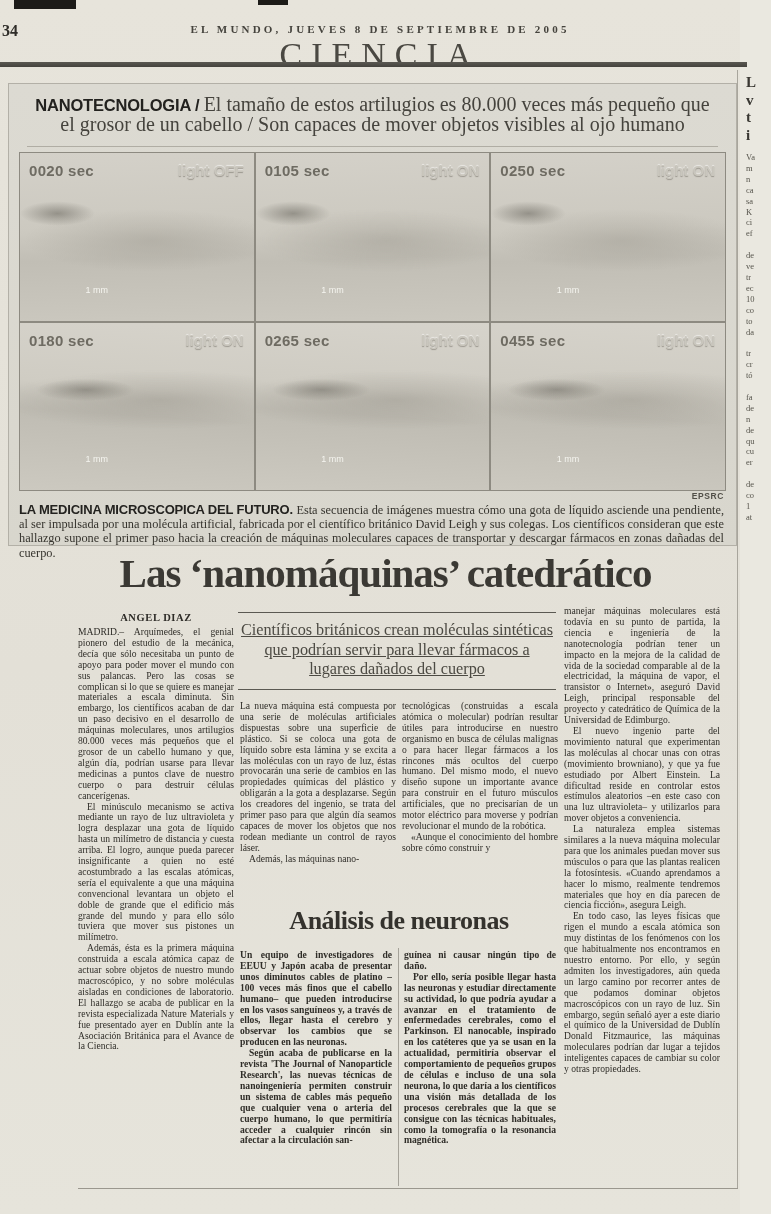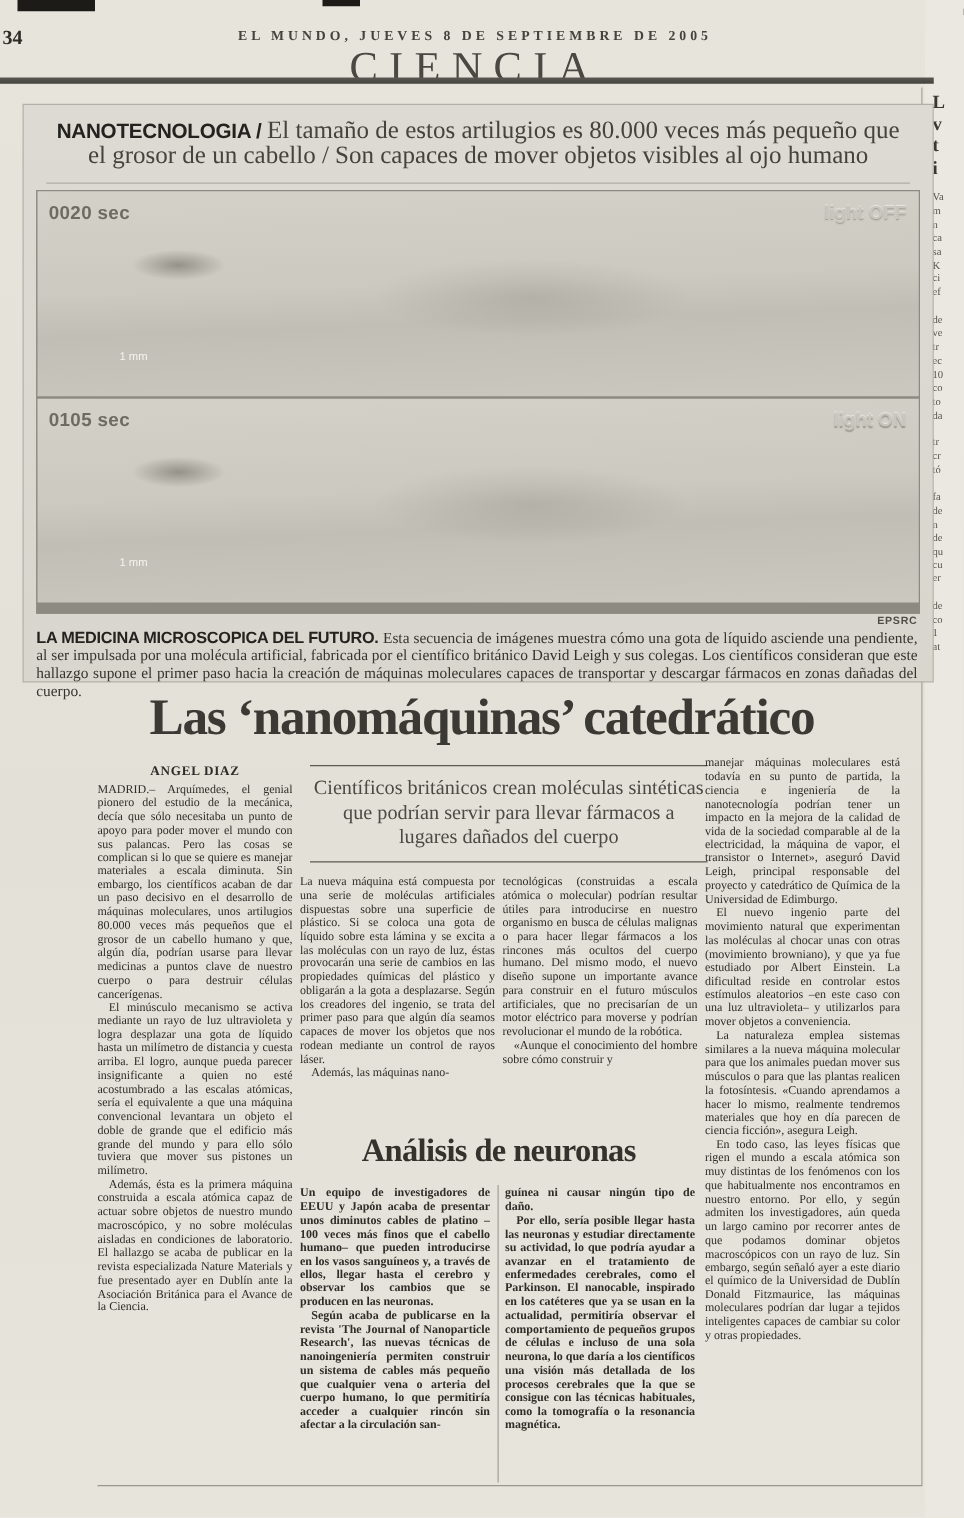--- a/index.html
+++ b/index.html
@@ -20,29 +20,29 @@
   .thick-rule{position:absolute;left:0;top:62px;width:747px;height:5px;
             background:linear-gradient(180deg,#5a5852,#45433e);}
   .v-rule{position:absolute;left:737px;top:70px;width:1px;height:1118px;background:#a8a59c;}
 
   
   .edge-strip{position:absolute;left:746px;top:74px;width:25px;color:#3f3d37;}
   .edge-head{font:bold 15px/17.5px "Liberation Serif",serif;white-space:pre-line;color:#3a3833;}
   .edge-frags{margin-top:8px;font:8.5px/10.9px "Liberation Serif",serif;white-space:pre-line;color:#55534b;}
 
   
-  .feature-box{position:absolute;left:18px;top:83px;width:727px;height:461px;
+  .feature-box{position:absolute;left:8px;top:83px;width:727px;height:461px;
             border:1px solid #b3b0a7;background:linear-gradient(180deg,#dcdad2,#d8d6cd);}
   .kicker{position:absolute;left:18px;top:11px;width:691px;text-align:center;
             font:20px/18.5px "Liberation Serif",serif;color:#45433d;}
   .kicker b{font:bold 16.5px "Liberation Sans",sans-serif;letter-spacing:-.2px;color:#23221f;}
   .kicker-rule{position:absolute;left:18px;top:62px;width:691px;height:1px;background:#b0ada4;}
 
   .grid{position:absolute;left:10px;top:68px;width:705px;height:337px;
-        display:grid;grid-template-columns:repeat(1,1fr);grid-template-rows:repeat(2,1fr);
+        display:grid;grid-template-columns:repeat(3,1fr);grid-template-rows:repeat(2,1fr);
         gap:2px;background:#8d8a81;border:1px solid #8d8a81;}
   .cell{position:relative;overflow:hidden;
         background:
           radial-gradient(55px 18px at 16% 36%, rgba(70,67,59,.42), rgba(70,67,59,0) 68%),
           radial-gradient(170px 42px at 56% 52%, rgba(125,121,111,.26), rgba(125,121,111,0) 75%),
           linear-gradient(178deg,#d4d1c9 0%,#ccc9c0 45%,#c1beb5 62%,#cbc8bf 100%);}
   .cell.b{background:
           radial-gradient(70px 16px at 28% 40%, rgba(80,77,69,.40), rgba(80,77,69,0) 70%),
           radial-gradient(210px 38px at 60% 46%, rgba(120,116,106,.30), rgba(120,116,106,0) 78%),
           linear-gradient(184deg,#d6d3cb 0%,#cfccc3 40%,#bfbcb3 55%,#ccc9c0 100%);}
@@ -57,23 +57,23 @@
            transform:skewY(-12deg);margin:2px auto 0;}
   .credit{position:absolute;right:12px;top:407px;font:bold 8.5px "Liberation Sans",sans-serif;
            letter-spacing:.6px;color:#514f48;}
   .caption{position:absolute;left:10px;top:418px;width:705px;text-align:justify;
            font:12.3px/14.2px "Liberation Serif",serif;color:#35332d;}
   .caption b{font:bold 13px "Liberation Sans",sans-serif;letter-spacing:-.2px;color:#23221f;}
 
   
   .headline{position:absolute;left:40px;top:551px;width:691px;margin:0;text-align:center;
            font:bold 41px/1.08 "Liberation Serif",serif;letter-spacing:-1px;color:#3b3934;}
-  .standfirst{position:absolute;left:248px;top:612px;width:314px;padding:8px 2px 9px;
+  .standfirst{position:absolute;left:238px;top:612px;width:314px;padding:8px 2px 9px;
            border-top:1.5px solid #5b5952;border-bottom:1.5px solid #5b5952;
-           text-align:center;font:16.2px/19.5px "Liberation Serif",serif;color:#4c4a43;}
+           text-align:center;font:16.2px/19.5px "Liberation Serif",serif;color:#4c4a43;text-decoration:underline;}
   .byline{position:absolute;left:78px;top:612px;width:156px;text-align:center;
            font:bold 10.5px "Liberation Serif",serif;letter-spacing:.6px;color:#2e2c28;}
   .col{position:absolute;width:156px;text-align:justify;overflow:hidden;
            font:9.6px/10.9px "Liberation Serif",serif;color:#2f2d28;}
   .col p{margin:0;}
   .col p.ind{text-indent:9px;}
   .col1{left:78px;top:627px;height:560px;}
   .col2{left:240px;top:701px;height:214px;}
   .col3{left:402px;top:701px;height:214px;}
   .col4{left:564px;top:606px;height:581px;}

